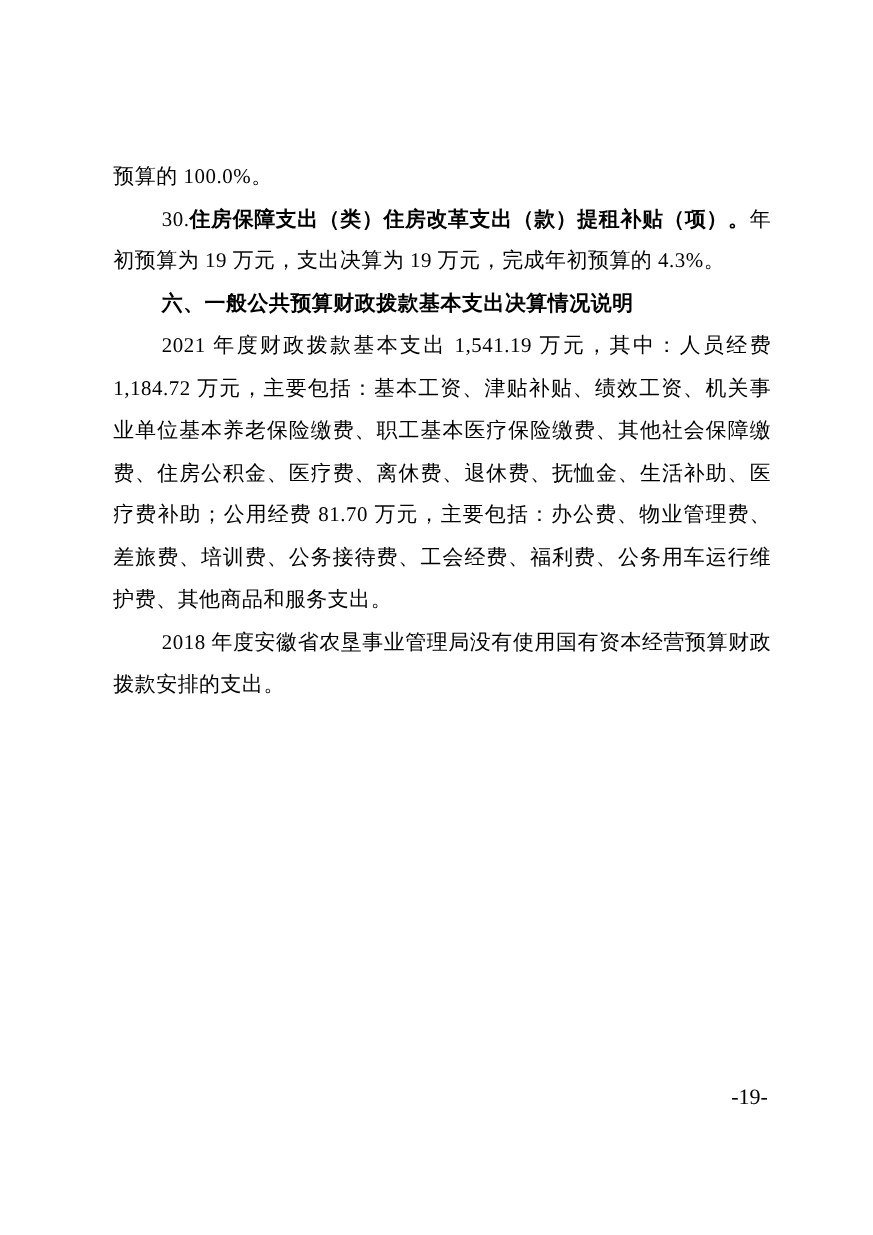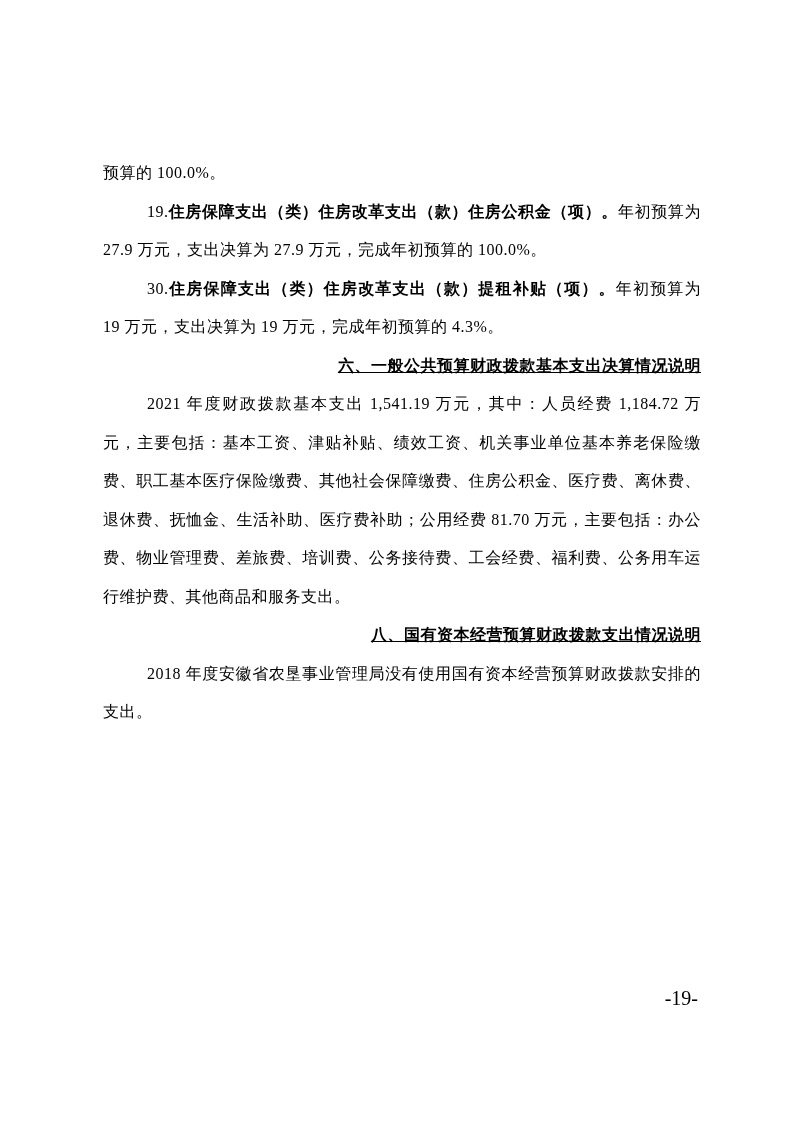--- a/index.html
+++ b/index.html
@@ -11,77 +11,74 @@
     position: relative;
     width: 794px;
     height: 1123px;
     background: #ffffff;
     color: #000000;
     overflow: hidden;
   }
   .content {
     position: absolute;
     left: 103px;
-    top: 154px;
+    top: 142px;
     width: 598px;
     font-family: "Liberation Serif", "DejaVu Serif", serif;
-    font-size: 16px;
+    font-size: 19px;
     line-height: 38.5px;
     text-align: justify;
     letter-spacing: 0.5px;
   }
   .content p {
     margin: 0;
     padding: 0;
   }
   .indent {
     text-indent: 44px;
   }
   .item-number {
     font-weight: normal;
   }
   .item-title {
     font-weight: bold;
   }
   .section-heading {
     font-family: "Liberation Sans", "DejaVu Sans", sans-serif;
     font-weight: bold;
-    text-align: right;
-    text-decoration: underline;
+    text-align: left;
   }
   .page-number {
     position: absolute;
     top: 986px;
     right: 96px;
     font-family: "Liberation Serif", "DejaVu Serif", serif;
     font-size: 20px;
     line-height: 24px;
     color: #000000;
     margin-left: 42px;
   }
 </style>
 </head>
 <body>
 
 <div class="page">
   <div class="content">
 
     <p>预算的 100.0%。</p>
 
-    <p class="indent"><span class="item-number">19.</span><span class="item-title">住房保障支出（类）住房改革支出（款）住房公积金（项）。</span><span>年初预算为 27.9 万元，支出决算为 27.9 万元，完成年初预算的 100.0%。</span></p>
 
     <p class="indent"><span class="item-number">30.</span><span class="item-title">住房保障支出（类）住房改革支出（款）提租补贴（项）。</span><span>年初预算为 19 万元，支出决算为 19 万元，完成年初预算的 4.3%。</span></p>
 
     <p class="indent section-heading">六、一般公共预算财政拨款基本支出决算情况说明</p>
 
     <p class="indent">2021 年度财政拨款基本支出 1,541.19 万元，其中：人员经费 1,184.72 万元，主要包括：基本工资、津贴补贴、绩效工资、机关事业单位基本养老保险缴费、职工基本医疗保险缴费、其他社会保障缴费、住房公积金、医疗费、离休费、退休费、抚恤金、生活补助、医疗费补助；公用经费 81.70 万元，主要包括：办公费、物业管理费、差旅费、培训费、公务接待费、工会经费、福利费、公务用车运行维护费、其他商品和服务支出。</p>
 
 
 
-    <p class="indent section-heading">八、国有资本经营预算财政拨款支出情况说明</p>
 
     <p class="indent">2018 年度安徽省农垦事业管理局没有使用国有资本经营预算财政拨款安排的支出。</p>
 
 
   </div>
 
   <div class="page-number">-19-</div>
 </div>
 
 </body></html>

